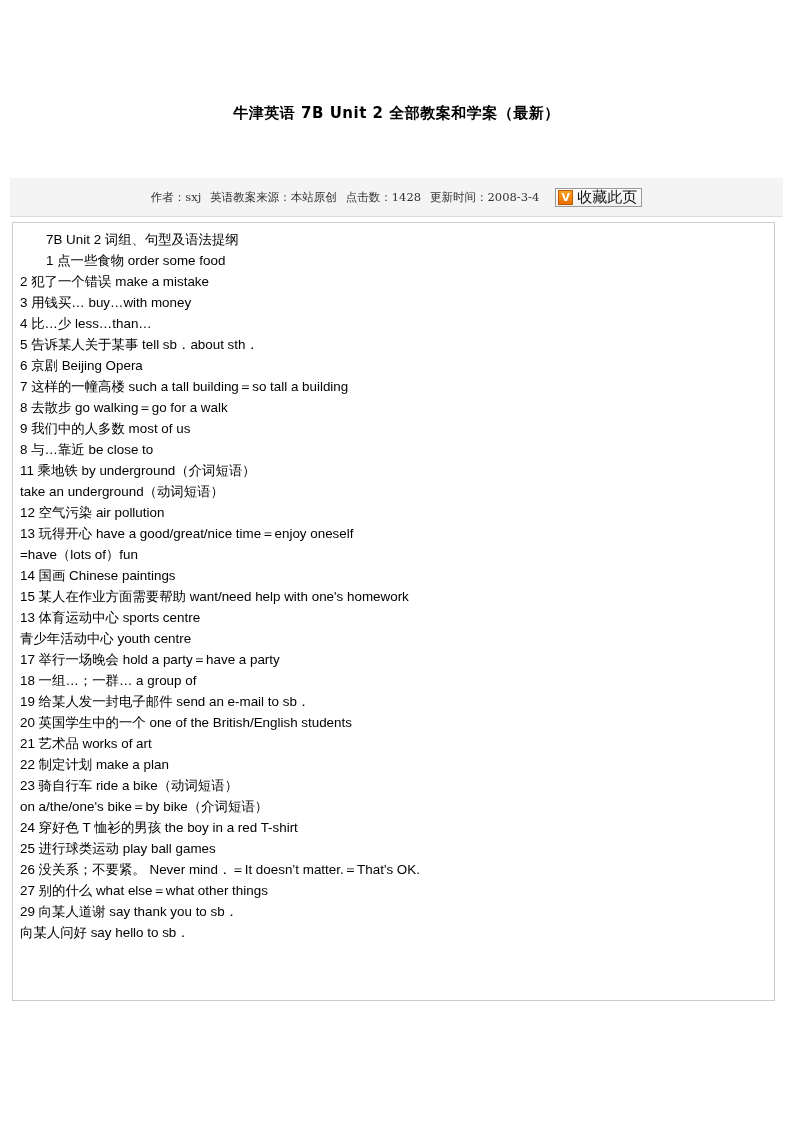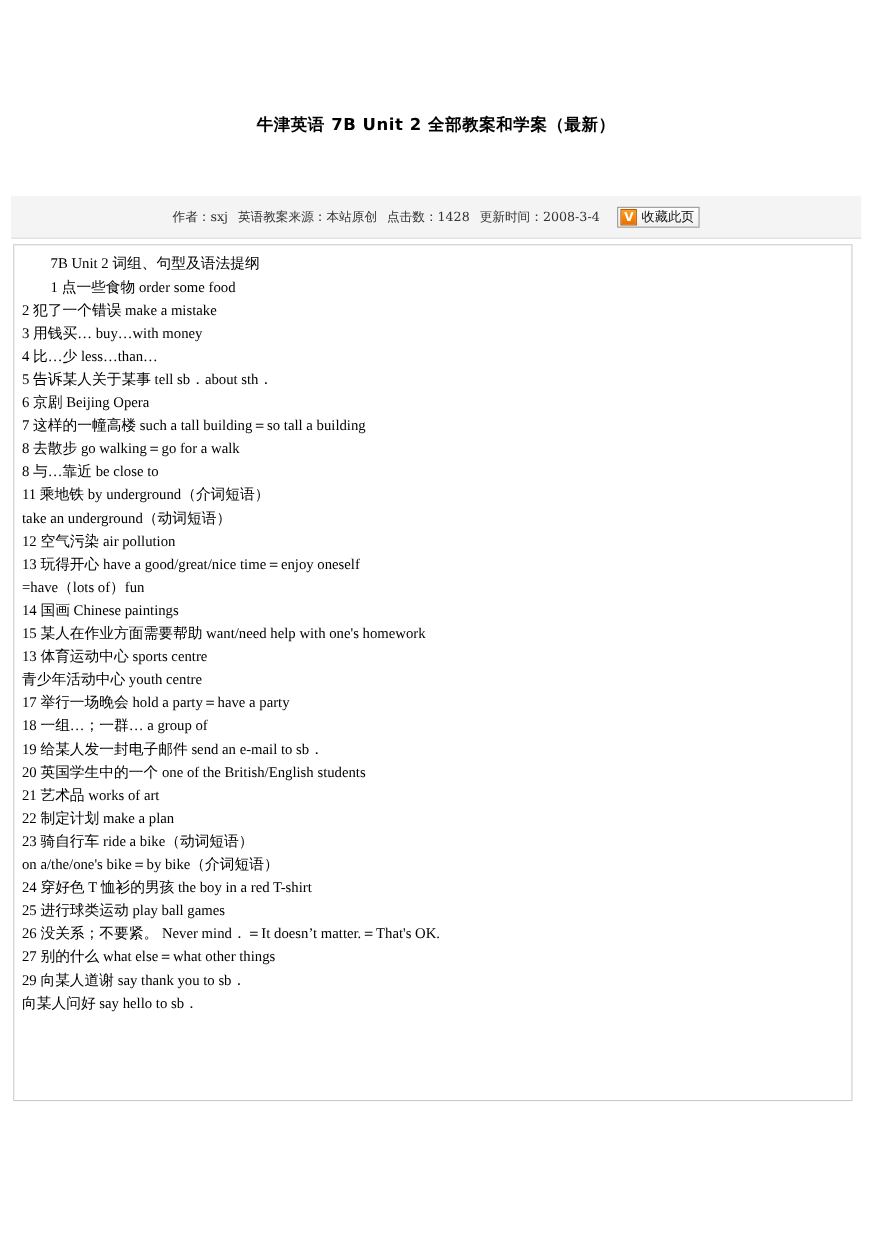--- a/index.html
+++ b/index.html
@@ -83,21 +83,21 @@
     align-items: center;
     justify-content: center;
     font-family: "DejaVu Sans", "Liberation Sans", sans-serif;
     font-weight: bold;
     font-size: 11px;
     line-height: 1;
     color: #ffffff;
   }
   .fav-label {
     font-family: "DejaVu Serif", "Liberation Serif", serif;
-    font-size: 12px;
+    font-size: 15px;
     color: #111111;
     white-space: nowrap;
   }
 
   
   .content-box {
     position: absolute;
     left: 12px;
     top: 222px;
     width: 763px;
@@ -107,21 +107,21 @@
     box-sizing: border-box;
     overflow: hidden;
   }
   .content-body {
     position: absolute;
     left: 7px;
     top: 6px;
     right: 6px;
   }
   .line {
-    font-family: Liberation Serif, serif;
+    font-family: Liberation Sans, sans-serif;
     font-size: 13.4px;
     line-height: 21px;
     white-space: nowrap;
     color: #000000;
   }
   .line.indent { padding-left: 26px; }
 </style>
 </head>
 <body>
 
@@ -143,20 +143,21 @@
   <div class="content-body" id="content-body">
       <div class="line indent">7B  Unit  2 词组、句型及语法提纲</div>
       <div class="line indent">1  点一些食物  order  some  food</div>
       <div class="line">2  犯了一个错误  make  a  mistake</div>
       <div class="line">3  用钱买…  buy…with  money</div>
       <div class="line">4  比…少  less…than…</div>
       <div class="line">5  告诉某人关于某事  tell  sb．about  sth．</div>
       <div class="line">6  京剧  Beijing  Opera</div>
       <div class="line">7  这样的一幢高楼  such  a  tall  building＝so  tall  a  building</div>
       <div class="line">8  去散步  go  walking＝go  for  a  walk</div>
+      <div class="line">9  我们中的人多数  most  of  us</div>
       <div class="line">8  与…靠近  be  close  to</div>
       <div class="line">11  乘地铁  by  underground（介词短语）</div>
       <div class="line">take  an  underground（动词短语）</div>
       <div class="line">12  空气污染  air  pollution</div>
       <div class="line">13  玩得开心  have  a  good/great/nice  time＝enjoy  oneself</div>
       <div class="line">=have（lots  of）fun</div>
       <div class="line">14  国画  Chinese  paintings</div>
       <div class="line">15  某人在作业方面需要帮助 want/need  help  with  one's  homework</div>
       <div class="line">13  体育运动中心  sports  centre</div>
       <div class="line">青少年活动中心  youth  centre</div>

